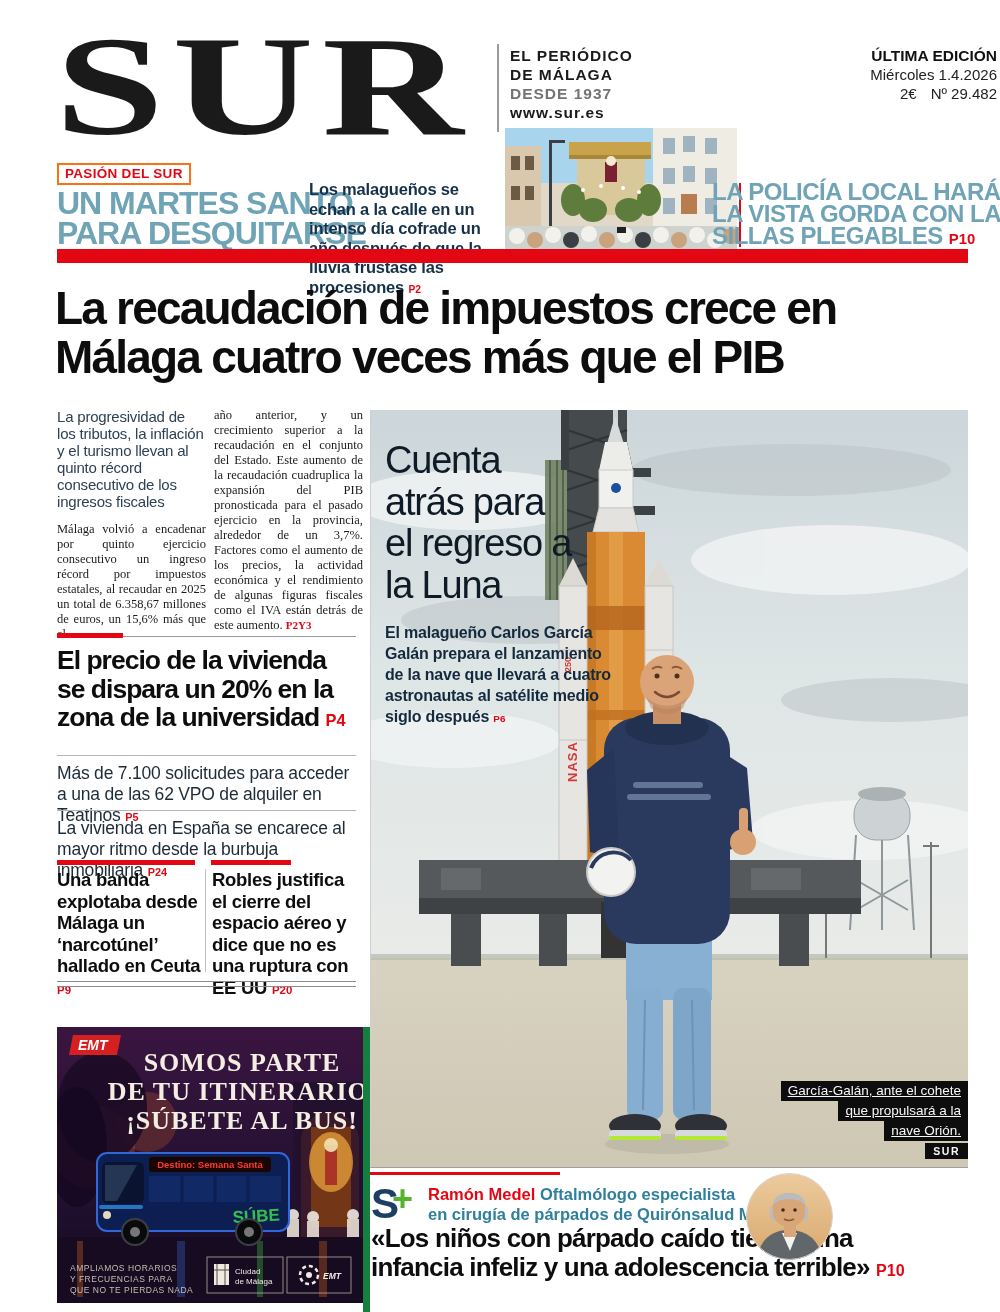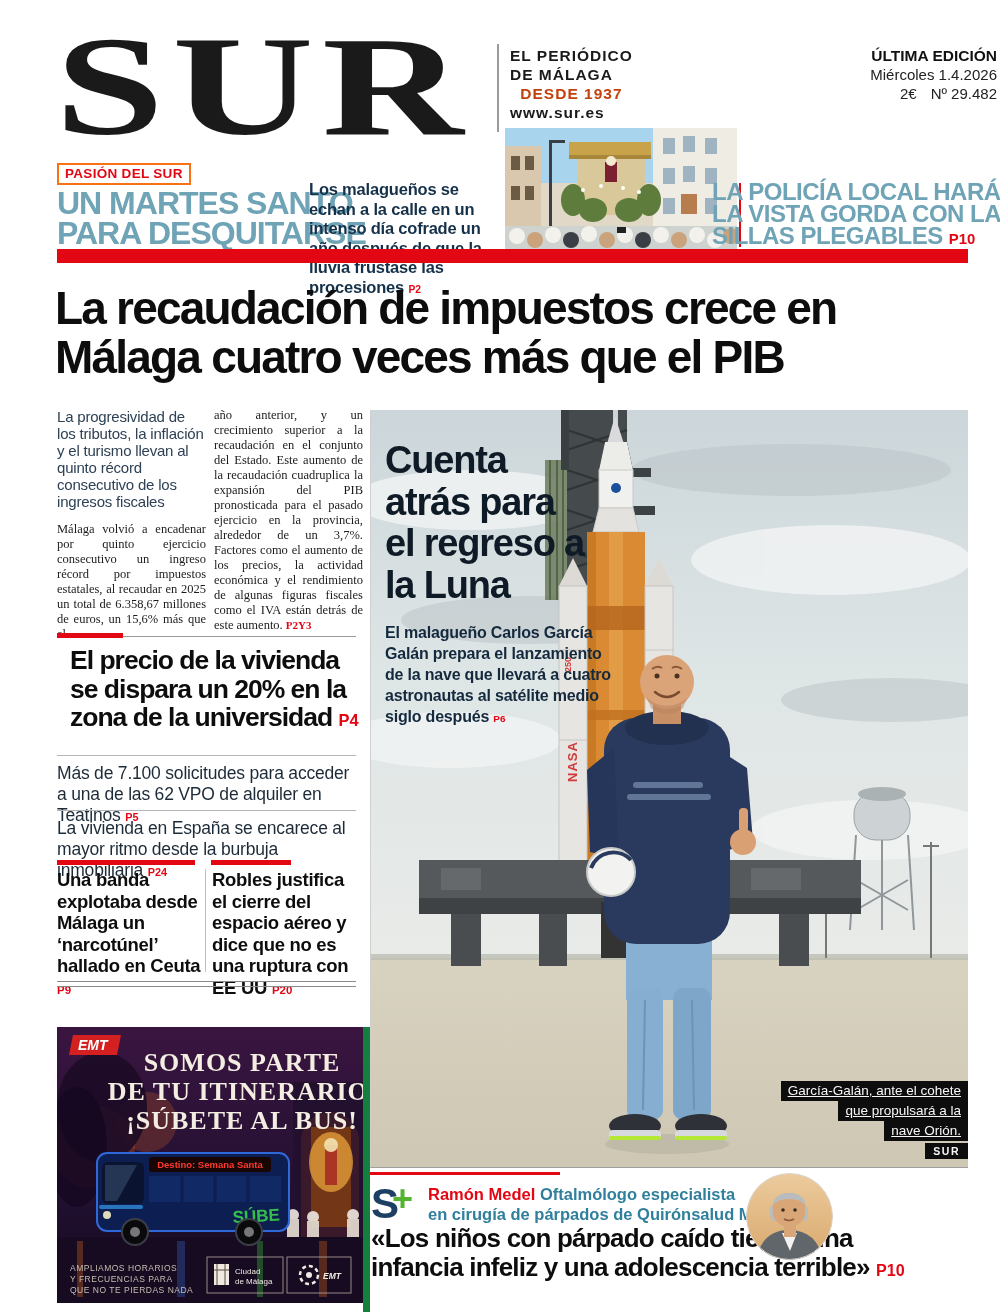--- a/index.html
+++ b/index.html
@@ -7,21 +7,21 @@
         font-family:"Liberation Sans",sans-serif;color:#111;padding-left:30px;}
   .abs{position:absolute;}
   .pg{color:#e30613;font-weight:bold;font-size:0.62em;letter-spacing:0;}
   
   .sur-logo{left:55px;top:34px;font-family:"Liberation Serif",serif;font-weight:bold;
             font-size:142px;line-height:104px;letter-spacing:6px;color:#1a1a1a;
             transform:scaleX(1.38);transform-origin:left top;white-space:nowrap;}
   .mast-divider{left:497px;top:44px;width:2px;height:88px;background:#9a9a9a;}
   .tagline{left:510px;top:46px;font-size:15.5px;line-height:19px;font-weight:bold;
            letter-spacing:1px;color:#1a1a1a;}
-  .tagline .red{color:#c2410c;text-align:center;}
+  .tagline .red{color:#737373;}
   .edition{right:33px;top:46px;text-align:right;font-size:15px;line-height:19px;color:#222;}
   .edition .b{font-weight:bold;font-size:15.5px;color:#111;}
   .edition .num{margin-left:14px;}
   
   .kicker{left:57px;top:163px;display:inline-block;border:2px solid #f97316;color:#e30613;
           font-size:13.5px;font-weight:bold;padding:1px 6px 2px;letter-spacing:.3px;}
   .pasion-h{left:57px;top:188px;font-size:32px;line-height:30px;font-weight:bold;
             letter-spacing:-1px;color:#6fa3b6;}
   .pasion-deck{left:309px;top:180px;width:198px;font-size:16.5px;line-height:19.5px;
                font-weight:bold;color:#15314a;letter-spacing:-0.2px;}
@@ -36,34 +36,34 @@
   .col{width:149px;}
   .standfirst{font-size:15px;line-height:17px;color:#2e4154;letter-spacing:-0.2px;}
   .serif-body{font-family:"Liberation Serif",serif;font-size:12.5px;line-height:15px;
               text-align:justify;color:#1b1b1b;}
   .col1{left:57px;top:408px;}
   .col2{left:214px;top:408px;}
   .col1 .serif-body{margin-top:12px;}
   
   .hrule{height:1px;background:#9a9a9a;}
   .redbar{height:5px;background:#e30613;}
-  .viv-h{left:70px;top:646px;font-size:26.5px;line-height:28.5px;font-weight:bold;
+  .viv-h{left:57px;top:646px;font-size:26.5px;line-height:28.5px;font-weight:bold;
          letter-spacing:-1px;color:#0d0d0d;}
   .list-item{left:57px;width:300px;font-size:17.5px;line-height:21px;color:#1d2b38;
              letter-spacing:-0.2px;}
   .brief{top:869px;width:145px;font-size:18.5px;line-height:21.5px;font-weight:bold;
          letter-spacing:-0.3px;color:#0d0d0d;}
   .vrule{left:205px;top:869px;width:1px;height:103px;background:#c0c0c0;}
   .dblrule{left:57px;top:981px;width:299px;height:4px;border-top:1px solid #8a8a8a;
            border-bottom:1px solid #8a8a8a;}
   .ad{left:57px;top:1027px;width:306px;height:296px;overflow:hidden;border-right:7px solid #15803d;}
   
   .main-photo{left:370px;top:410px;width:597px;height:757px;overflow:hidden;
               border-left:1px solid #cfcfcf;border-bottom:1px solid #9f9f9f;}
-  .moon-h{left:14px;top:30px;font-size:38px;line-height:41.5px;font-weight:bold;
+  .moon-h{left:14px;top:30px;font-size:38px;line-height:41.5px;font-weight:normal;
           letter-spacing:-1.2px;color:#0e1a26;}
   .moon-deck{left:14px;top:212px;width:232px;font-size:16px;line-height:21px;font-weight:bold;
              color:#14293d;letter-spacing:-0.2px;}
   .caption{right:0;bottom:8px;text-align:right;}
   .caption .cl{display:block;width:max-content;margin:0 0 0 auto;background:#0d0d0d;
                color:#f7f7f7;font-size:13.5px;line-height:17px;padding:1px 7px 2px;text-decoration:underline;}
   .caption .credit{display:block;width:max-content;margin:2px 0 0 auto;background:#0d0d0d;
                color:#f7f7f7;font-size:10.5px;font-weight:bold;letter-spacing:1.5px;padding:2px 8px;}
   
   .strip-red{left:370px;top:1172px;width:190px;height:3px;background:#e30613;}

